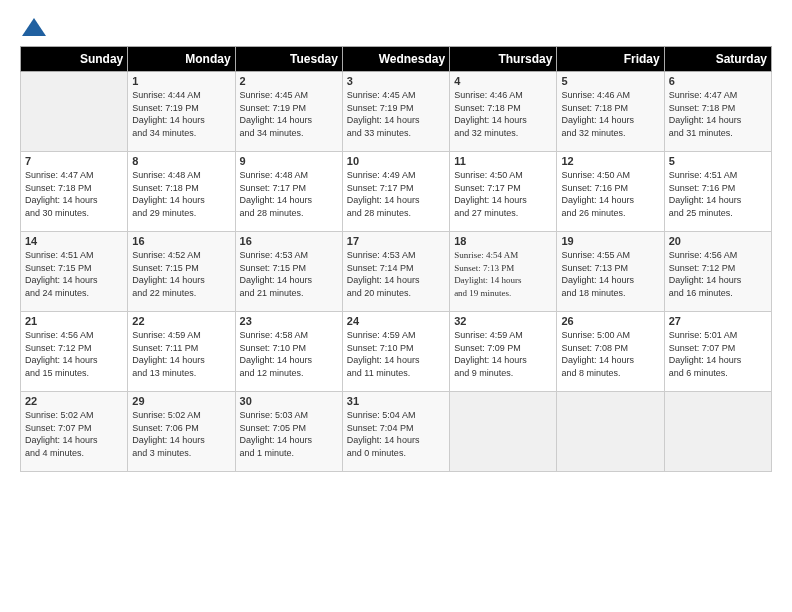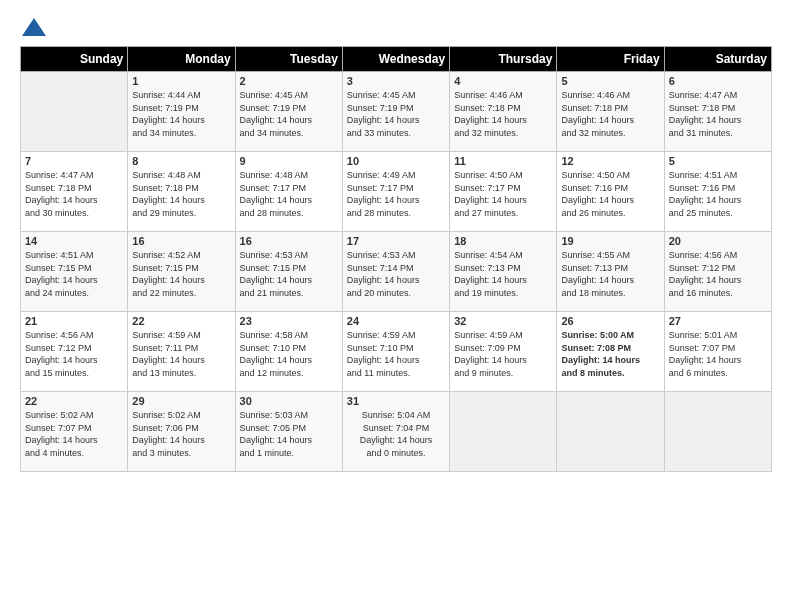--- a/index.html
+++ b/index.html
@@ -255,21 +255,21 @@
           </td>
           <td>
             <span class="day-number">17</span>
             <div class="day-info" style="white-space: pre-line;">Sunrise: 4:53 AM
 Sunset: 7:14 PM
 Daylight: 14 hours
 and 20 minutes.</div>
           </td>
           <td>
             <span class="day-number">18</span>
-            <div class="day-info" style="white-space: pre-line;">Sunrise: 4:54 AM
+            <div class="day-info" style="white-space: pre-line; font-family: Liberation Serif, serif;">Sunrise: 4:54 AM
 Sunset: 7:13 PM
 Daylight: 14 hours
 and 19 minutes.</div>
           </td>
           <td>
             <span class="day-number">19</span>
             <div class="day-info" style="white-space: pre-line;">Sunrise: 4:55 AM
 Sunset: 7:13 PM
 Daylight: 14 hours
 and 18 minutes.</div>
@@ -313,21 +313,21 @@
           </td>
           <td>
             <span class="day-number">32</span>
             <div class="day-info" style="white-space: pre-line;">Sunrise: 4:59 AM
 Sunset: 7:09 PM
 Daylight: 14 hours
 and 9 minutes.</div>
           </td>
           <td>
             <span class="day-number">26</span>
-            <div class="day-info" style="white-space: pre-line; font-weight: bold;">Sunrise: 5:00 AM
+            <div class="day-info" style="white-space: pre-line;">Sunrise: 5:00 AM
 Sunset: 7:08 PM
 Daylight: 14 hours
 and 8 minutes.</div>
           </td>
           <td>
             <span class="day-number">27</span>
             <div class="day-info" style="white-space: pre-line;">Sunrise: 5:01 AM
 Sunset: 7:07 PM
 Daylight: 14 hours
 and 6 minutes.</div>
@@ -350,21 +350,21 @@
           </td>
           <td>
             <span class="day-number">30</span>
             <div class="day-info" style="white-space: pre-line;">Sunrise: 5:03 AM
 Sunset: 7:05 PM
 Daylight: 14 hours
 and 1 minute.</div>
           </td>
           <td>
             <span class="day-number">31</span>
-            <div class="day-info" style="white-space: pre-line; text-align: center;">Sunrise: 5:04 AM
+            <div class="day-info" style="white-space: pre-line;">Sunrise: 5:04 AM
 Sunset: 7:04 PM
 Daylight: 14 hours
 and 0 minutes.</div>
           </td>
           <td class="empty-cell"></td>
           <td class="empty-cell"></td>
           <td class="empty-cell"></td>
         </tr>
       </tbody>
   </table>

